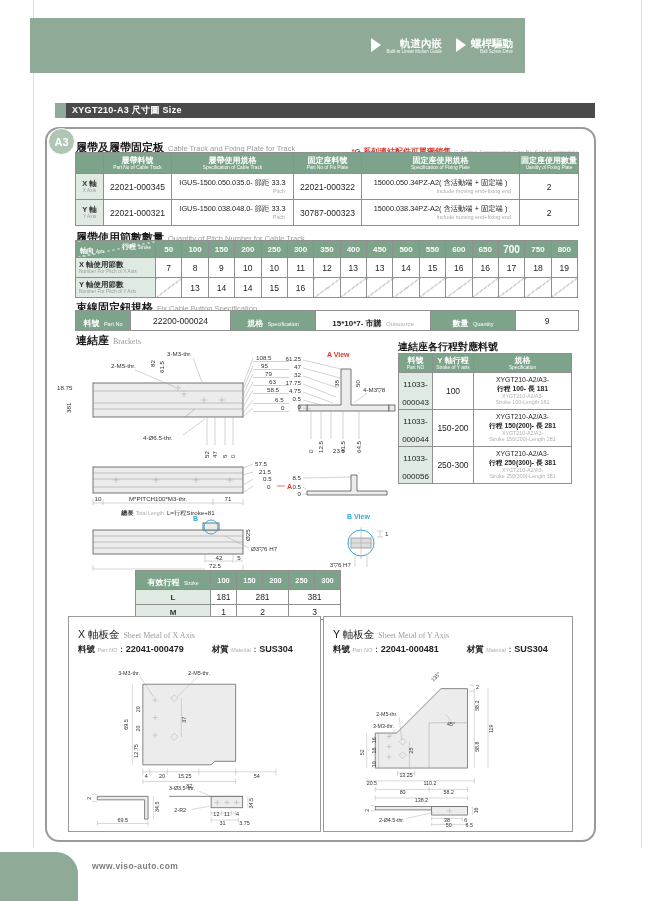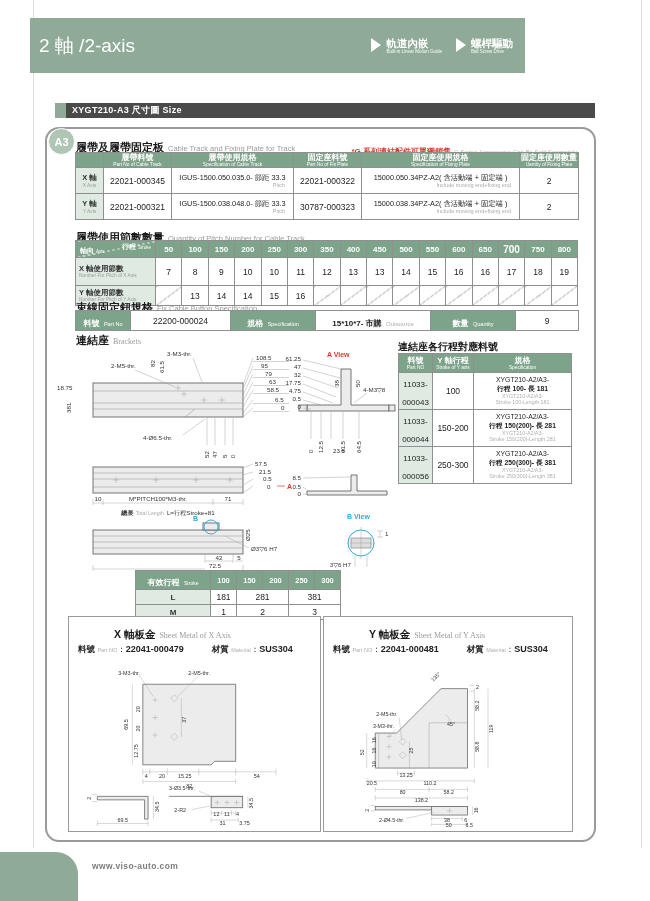--- a/index.html
+++ b/index.html
@@ -4,21 +4,21 @@
 <style>
   html,body{margin:0;padding:0;width:650px;height:901px;background:#fff;overflow:hidden;
     font-family:"Liberation Sans",sans-serif;}
   .edge{position:absolute;top:0;width:1px;height:848px;background:#dcdcdc;}
   
   .banner{position:absolute;left:30px;top:18px;width:495px;height:55px;background:#8FAB97;
     display:flex;align-items:center;color:#fff;}
   .model{font-size:27px;font-weight:bold;margin-left:18px;letter-spacing:-0.5px;}
   .subtitle{font-size:19px;margin-left:9px;font-weight:normal;}
   .features{margin-left:auto;margin-right:12px;display:flex;gap:14px;align-items:center;}
-  .feature{display:flex;align-items:center;gap:5px;}
+  .feature{display:flex;align-items:center;gap:5px;text-align:right;}
   .tri{width:0;height:0;border-left:10px solid #fff;border-top:7px solid transparent;border-bottom:7px solid transparent;}
   .ftxt{display:flex;flex-direction:column;line-height:1.15;}
   .fzh{font-size:10.5px;font-weight:bold;}
   .fen{font-size:4.5px;font-style:normal;color:rgba(255,255,255,.95);}
   
   .section-bar{position:absolute;left:55px;top:103px;width:540px;height:15px;background:#4A4A4A;
     display:flex;align-items:center;}
   .section-bar .sq{width:11px;height:15px;background:#8FAB97;margin-right:6px;}
   .section-bar .t{color:#fff;font-size:9px;font-weight:bold;letter-spacing:.3px;}
   
@@ -51,21 +51,21 @@
   .corner .ct{position:absolute;top:1px;right:4px;font-size:7px;font-weight:bold;color:#fff;}
   .corner .cb{position:absolute;bottom:1px;left:4px;font-size:7px;font-weight:bold;color:#fff;}
   .corner .sml{font-size:4.5px;font-weight:normal;}
   .spec1{display:block;font-size:6.8px;color:#222;line-height:1.25;}
   .spec1b{display:block;font-size:6.8px;font-weight:bold;color:#222;line-height:1.25;}
   .spec2{display:block;font-size:5.3px;color:#b0b0b0;line-height:1.2;}
   .pn{font-size:8px;color:#222;line-height:1.25;}
   
   .sm-box{position:absolute;border:1px solid #9a9a9a;background:#fff;}
   .sm-head{margin:7px 0 0 9px;white-space:nowrap;}
-  .sm-head .zh{font-size:10.5px;font-weight:bold;color:#1a1a1a;margin-left:36px;}
+  .sm-head .zh{font-size:10.5px;font-weight:normal;color:#1a1a1a;}
   .sm-head .en{font-size:8px;color:#9b9b9b;margin-left:4px;font-family:"Liberation Serif",serif;}
   .sm-line{margin:2px 0 0 9px;white-space:nowrap;font-size:8.5px;color:#222;}
   .sm-line .zh{font-weight:bold;font-size:8.5px;}
   .sm-line .en{font-size:5.5px;color:#b0b0b0;}
   .sm-line .v{font-weight:bold;font-size:9px;}
   .sm-line .gap{display:inline-block;width:28px;}
   
   .footer-green{position:absolute;left:0;top:852px;width:78px;height:49px;background:#8FAB97;border-radius:0 22px 0 0;}
   .footer-url{position:absolute;left:92px;top:861px;font-size:8.5px;font-weight:bold;color:#7d7d7d;letter-spacing:.4px;}
   
@@ -83,21 +83,20 @@
   .cyan-s{stroke:#35A8D8;fill:none;stroke-width:1;}
 </style>
 </head>
 <body>
 
 <div class="page">
   <div class="edge" style="left:33px"></div>
   <div class="edge" style="left:641px"></div>
 
   <div class="banner">
-    <span class="subtitle">2 軸 /2-axis</span>
     <div class="features">
       <div class="feature">
         <span class="tri"></span>
         <span class="ftxt">
             <span class="fzh">軌道內嵌</span>
             <span class="fen">Built-in Linear Motion Guide</span>
           </span>
       </div>
       <div class="feature">
         <span class="tri"></span>
@@ -127,21 +126,21 @@
   <table style="left:75px;top:152px;width:503px">
     <colgroup>
         <col style="width:28px">
         <col style="width:68px">
         <col style="width:122px">
         <col style="width:68px">
         <col style="width:158px">
         <col style="width:59px">
       </colgroup>
     <tbody>
-        <tr style="height:15px">
+        <tr style="height:21px">
       <th class="gh"></th>
       <th class="gh">
             <span class="zh">履帶料號</span>
             <span class="en">Part No of Cable Track</span>
           </th>
       <th class="gh">
             <span class="zh">履帶使用規格</span>
             <span class="en">Specification of Cable Track</span>
           </th>
       <th class="gh">
@@ -234,21 +233,21 @@
       <th class="gh" style="font-size:8px">400</th>
       <th class="gh" style="font-size:8px">450</th>
       <th class="gh" style="font-size:8px">500</th>
       <th class="gh" style="font-size:8px">550</th>
       <th class="gh" style="font-size:8px">600</th>
       <th class="gh" style="font-size:8px">650</th>
       <th class="gh" style="font-size:10px">700</th>
       <th class="gh" style="font-size:8px">750</th>
       <th class="gh" style="font-size:8px">800</th>
     </tr>
-    <tr style="height:28px">
+    <tr style="height:20px">
       <td class="lg lft">
             <span class="zh">X 軸使用節數</span>
             <span class="en">Number For Pitch of X Axis</span>
           </td>
       <td class="val">7</td>
       <td class="val">8</td>
       <td class="val">9</td>
       <td class="val">10</td>
       <td class="val">10</td>
       <td class="val">11</td>

